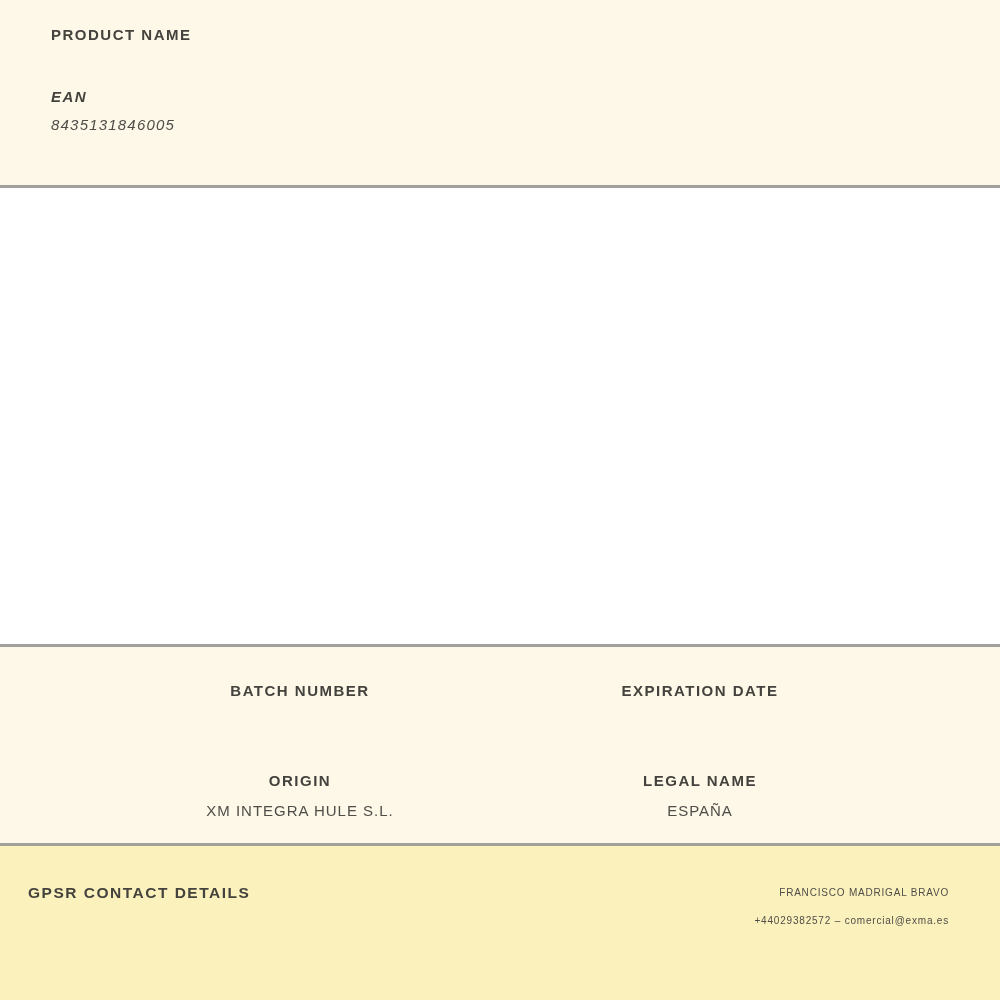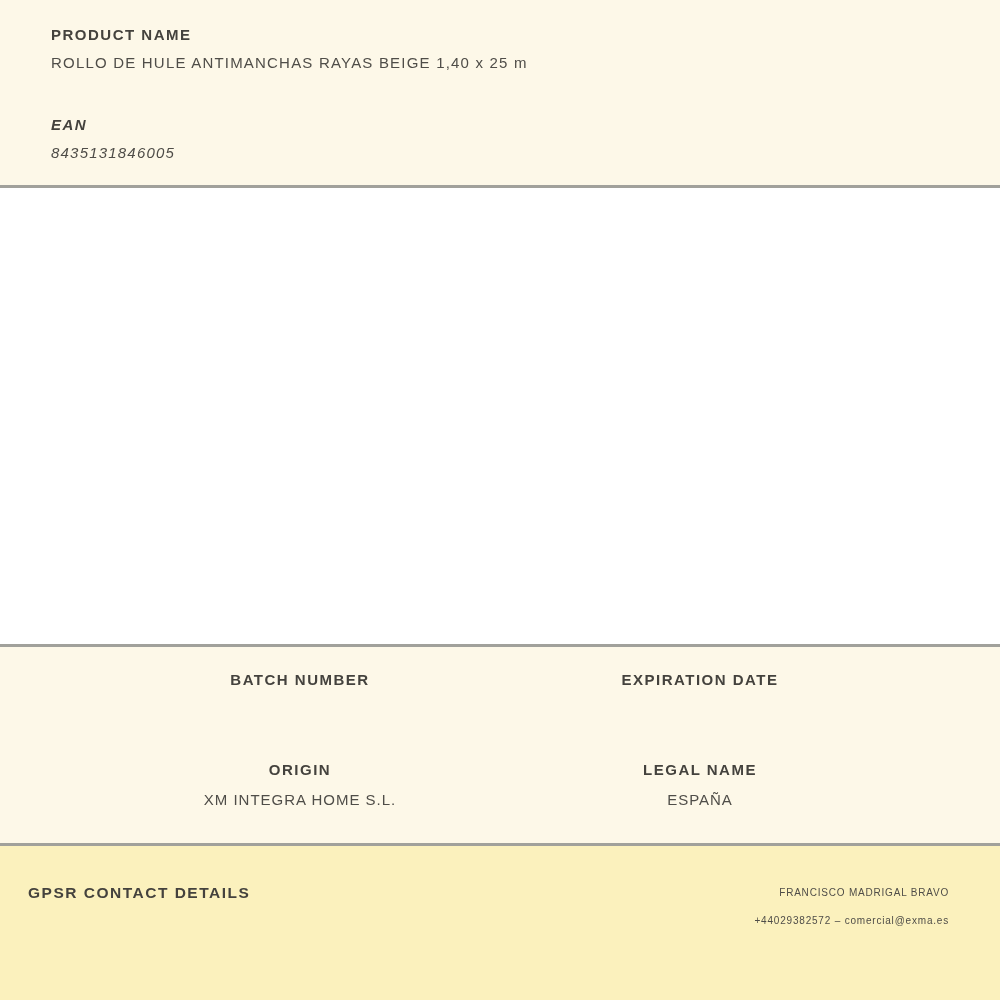--- a/index.html
+++ b/index.html
@@ -51,21 +51,21 @@
   .image-area {
     height: 456px;
     background: #ffffff;
   }
 
   
   .details-section {
     height: 199px;
     background: var(--cream);
     border-top: 3px solid var(--divider);
-    padding-top: 22px;
+    padding-top: 33px;
   }
   .details-grid {
     width: 800px;
     margin: 0 auto;
   }
   .details-row { display: flex; }
   .details-cell {
     width: 400px;
     text-align: center;
   }
@@ -118,21 +118,20 @@
   }
 </style>
 </head>
 <body>
 
 <div class="page">
 
   <section class="top-section">
     <div class="field">
       <div class="field-label">PRODUCT NAME</div>
-      <div class="field-value">ROLLO DE HULE ANTIMANCHAS RAYAS BEIGE 1,40 x 25 m</div>
     </div>
     <div class="field field-ean">
       <div class="field-label">EAN</div>
       <div class="field-value">8435131846005</div>
     </div>
   </section>
 
   <section class="image-area"></section>
 
   <section class="details-section">
@@ -143,21 +142,21 @@
       </div>
       <div class="details-row row-values-1">
         <div class="details-cell cell-value"></div>
         <div class="details-cell cell-value"></div>
       </div>
       <div class="details-row row-labels-2">
         <div class="details-cell cell-label">ORIGIN</div>
         <div class="details-cell cell-label">LEGAL NAME</div>
       </div>
       <div class="details-row row-values-2">
-        <div class="details-cell cell-value">XM INTEGRA HOME S.L.</div>
+        <div class="details-cell cell-value">XM INTEGRA HULE S.L.</div>
         <div class="details-cell cell-value">ESPAÑA</div>
       </div>
     </div>
   </section>
 
   <section class="contact-section">
     <div class="contact-label">GPSR CONTACT DETAILS</div>
     <div class="contact-block">
       <div>FRANCISCO MADRIGAL BRAVO</div>
       <div>

